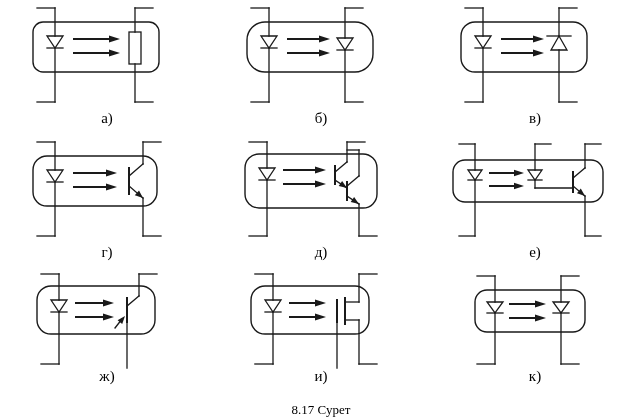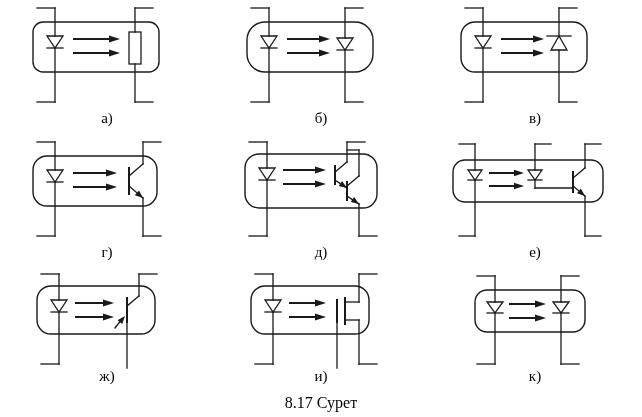--- a/index.html
+++ b/index.html
@@ -25,23 +25,23 @@
   }
   figure.cell svg{display:block;}
   figcaption{
     font-size:15px;
     color:#000;
     margin-top:-4px;
     text-align:center;
   }
   .caption-row{
     text-align:center;
-    font-size:16px;
+    font-size:13px;
     color:#000;
-    margin-top:6px;
+    margin-top:14px;
   }
   
   .ln{stroke:#1a1a1a;stroke-width:1.3;fill:none;stroke-linecap:square;}
   .bd{stroke:#1a1a1a;stroke-width:1.4;fill:none;}
   .ar{stroke:#1a1a1a;stroke-width:2;fill:none;}
   .hd{fill:#1a1a1a;stroke:none;}
 </style>
 </head>
 <body>
 

